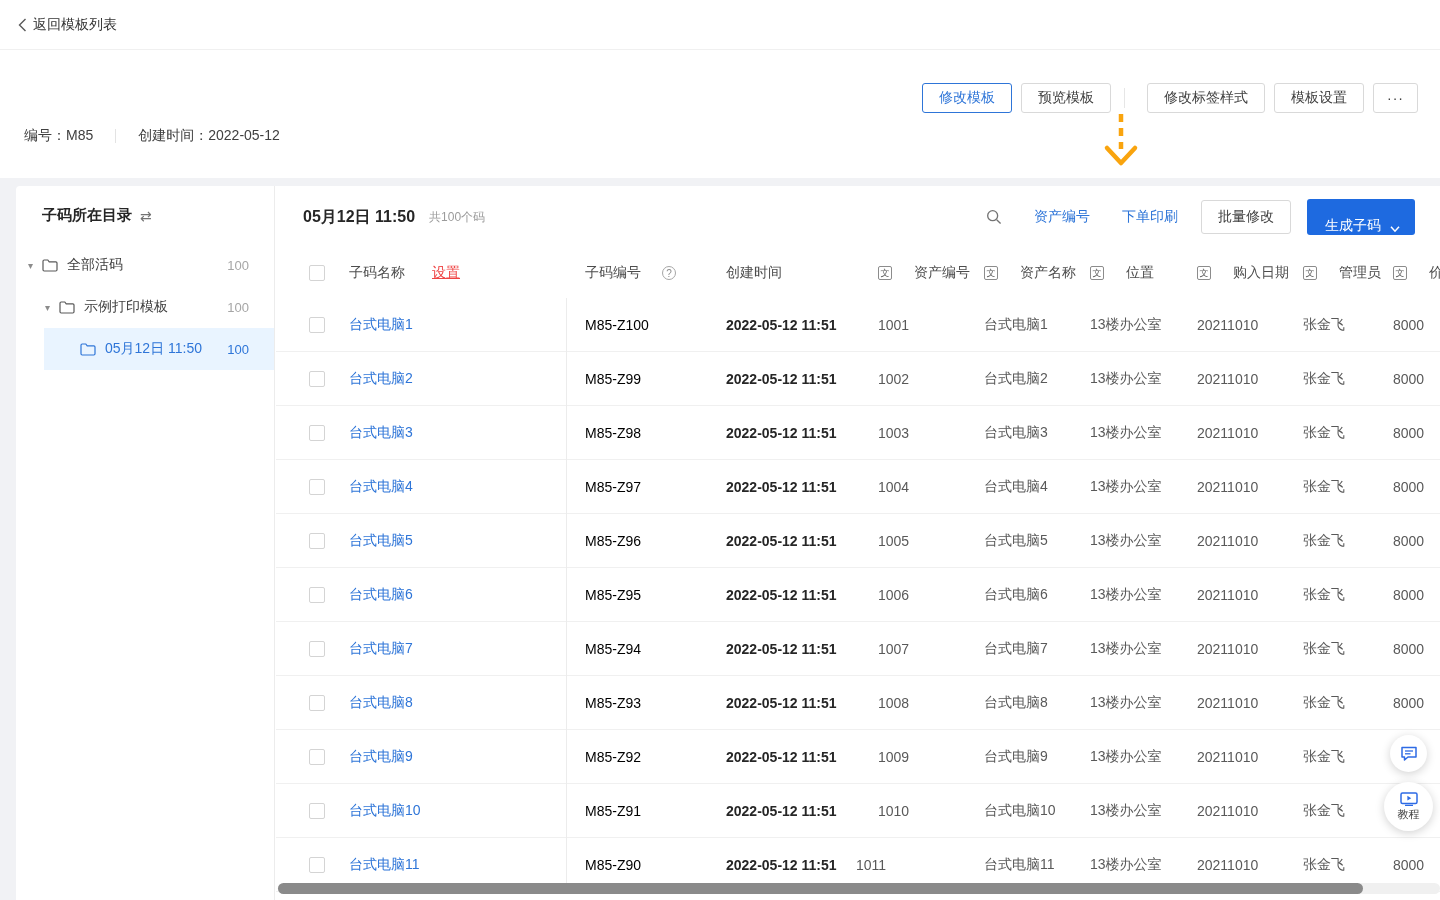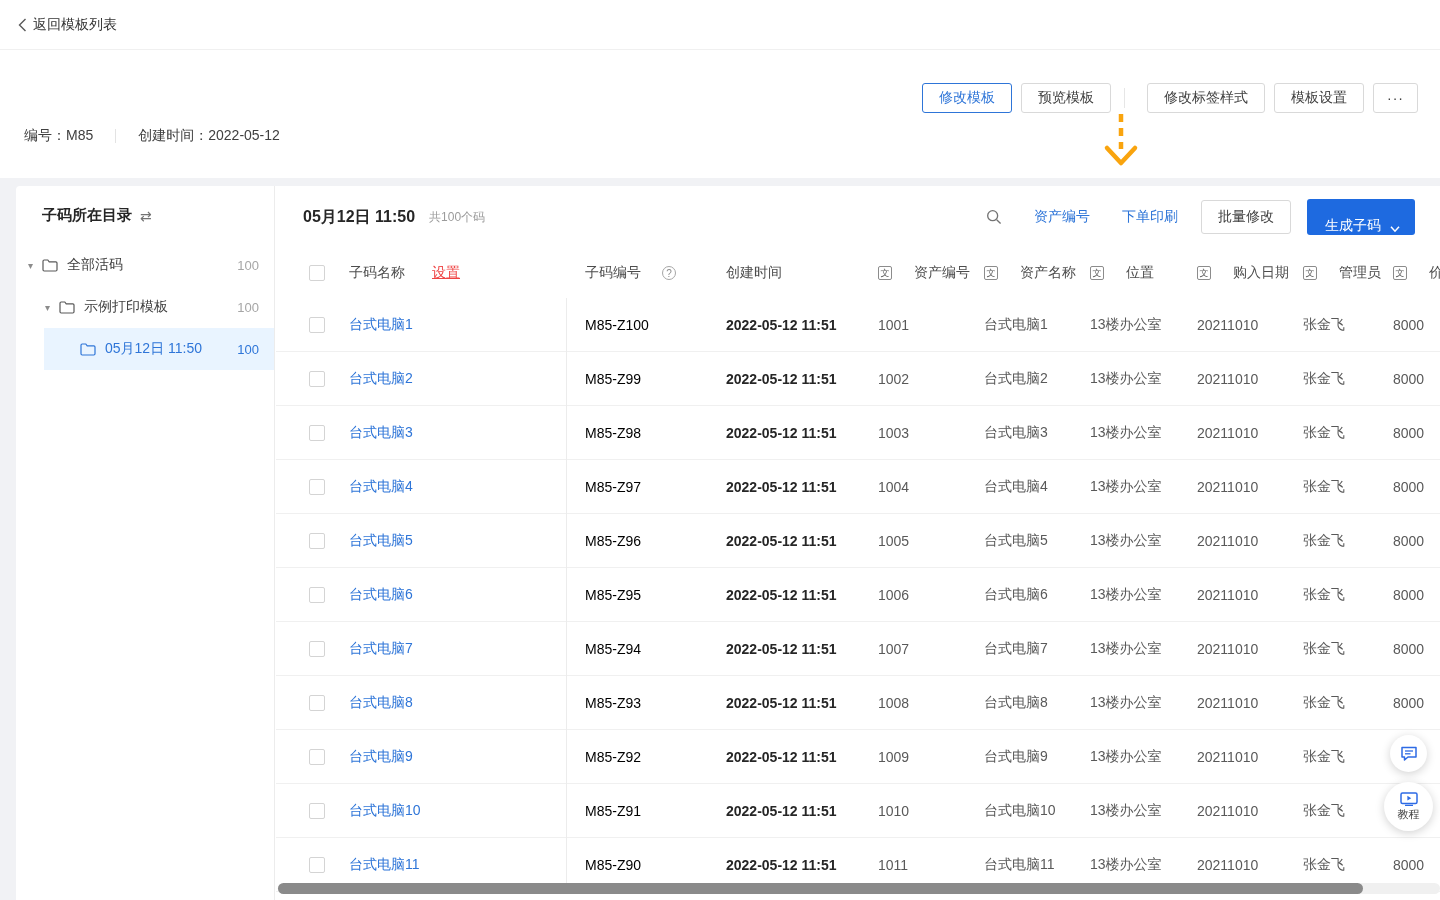--- a/index.html
+++ b/index.html
@@ -46,21 +46,21 @@
   .sidebar { position:absolute; left:0; top:0; width:259px; height:100%;
     border-right:1px solid #ececec; }
   .sb-title { position:absolute; top:20px; left:26px; font-size:15px; font-weight:bold;
     color:#262626; display:flex; align-items:center; gap:8px; }
   .swap-ic { font-size:14px; color:#737373; font-weight:normal; cursor:pointer; }
   .tree { position:absolute; top:58px; left:0; right:0; }
   .tree-item { height:42px; display:flex; align-items:center; cursor:pointer;
     color:#404040; font-size:14px; position:relative; }
   .tree-item .caret { font-size:10px; color:#8c8c8c; width:14px; }
   .tree-item .fold { width:16px; height:13px; margin-right:9px; flex:0 0 auto; color:#595959; }
-  .tree-item .t-count { position:absolute; right:15px; color:#a6a6a6; font-size:13px;text-align:center; }
+  .tree-item .t-count { position:absolute; right:25px; color:#a6a6a6; font-size:13px;text-align:center; }
   .tree-item.selected { background:#e9f4ff; margin-left:28px; color:#2e75d8; }
   .tree-item.selected .fold { color:#2e75d8; }
   .tree-item.selected .t-count { color:#2e75d8; }
   
   .main { position:absolute; left:260px; top:0; right:0; height:100%; overflow:hidden; }
   .toolbar { position:absolute; top:0; left:0; right:0; height:62px;
     display:flex; align-items:center; padding:0 25px 0 27px; }
   .tbl-title { font-size:16px; font-weight:bold; color:#262626; }
   .tbl-sub { font-size:12px; color:#9b9b9b; margin-left:14px; }
   .tb-spacer { flex:1; }
@@ -359,21 +359,21 @@
           <span class="tcell" style="left:814px">13楼办公室</span>
           <span class="tcell" style="left:921px">20211010</span>
           <span class="tcell" style="left:1027px">张金飞</span>
           <span class="tcell" style="left:1117px"></span>
         </div>
         <div class="trow">
           <span class="cbx" style="position:absolute;left:33px;top:19px;"></span>
           <span class="tcell link" style="left:73px">台式电脑11</span>
           <span class="tcell code" style="left:309px">M85-Z90</span>
           <span class="tcell strong" style="left:450px">2022-05-12 11:51</span>
-          <span class="tcell" style="left:602px">1011</span>
+          <span class="tcell" style="left:580px">1011</span>
           <span class="tcell" style="left:708px">台式电脑11</span>
           <span class="tcell" style="left:814px">13楼办公室</span>
           <span class="tcell" style="left:921px">20211010</span>
           <span class="tcell" style="left:1027px">张金飞</span>
           <span class="tcell" style="left:1117px">8000</span>
         </div>
       </div>
 
     <div class="vdivider"></div>
 

